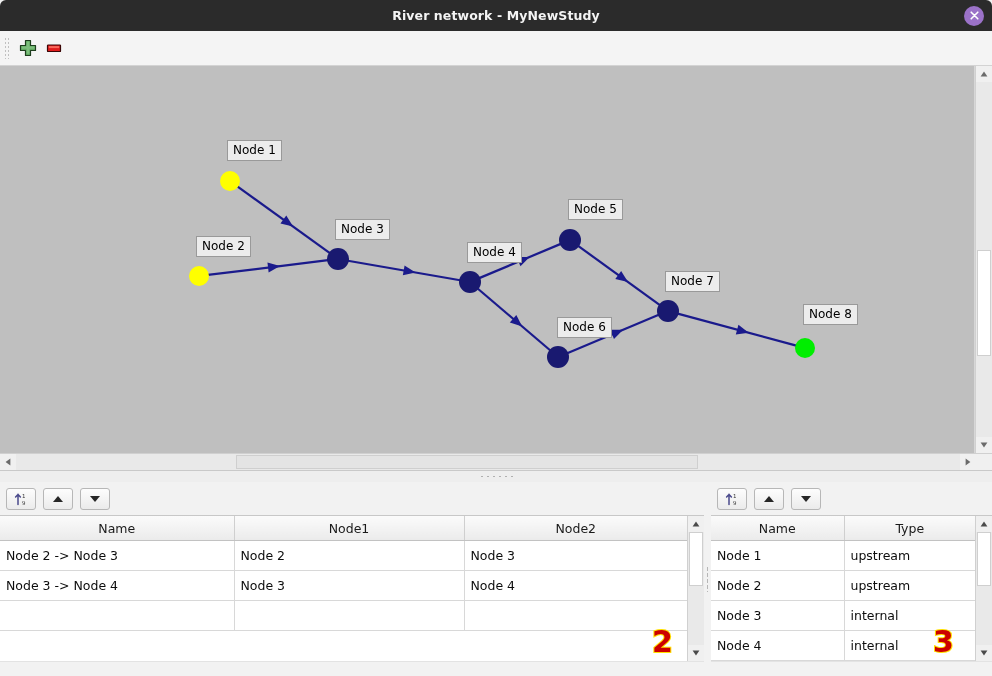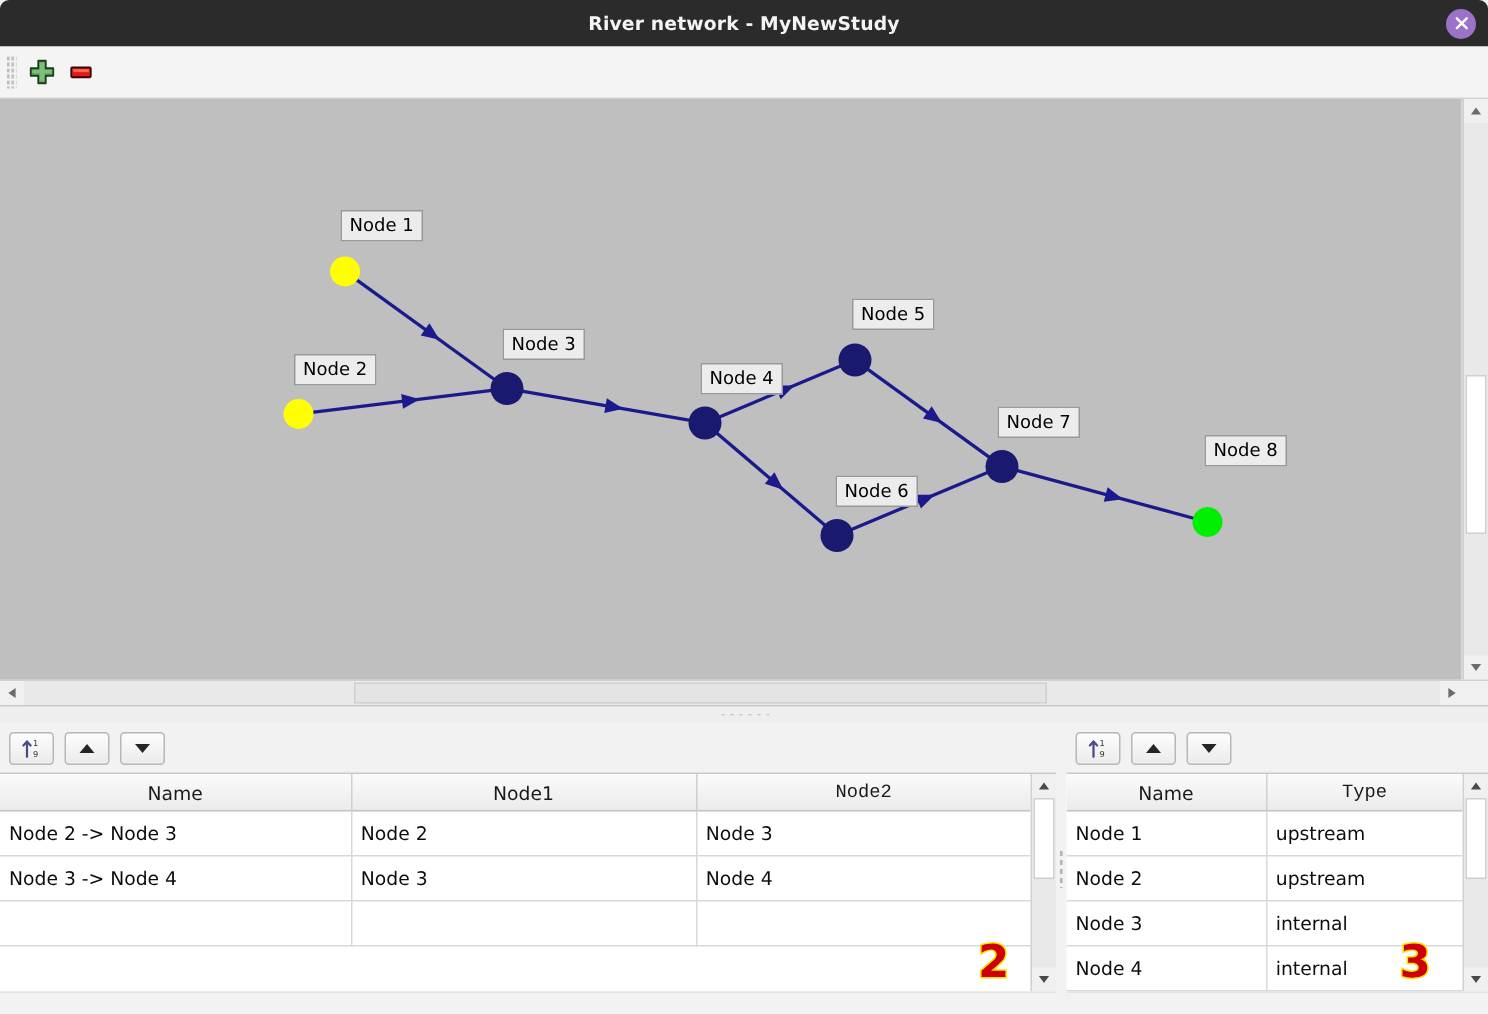--- a/index.html
+++ b/index.html
@@ -246,21 +246,21 @@
   thead th {
     background: linear-gradient(#fbfbfb, #ebebeb);
     border-right: 1px solid #cfcfcf;
     border-bottom: 1px solid #c2c2c2;
     font-weight: normal;
     height: 22px;
     text-align: center;
     color: #1a1a1a;
     font-size: 12.5px;
   }
-  thead th:last-child { border-right: none; font-family: Liberation Mono, monospace; }
+  thead th:last-child { border-right: none; }
   tbody td {
     border-right: 1px solid #d8d8d8;
     border-bottom: 1px solid #d8d8d8;
     height: 29px;
     padding: 0 6px;
     color: #0d0d0d;
     background: #ffffff;
     overflow: hidden;
     white-space: nowrap;
   }
@@ -355,21 +355,21 @@
             </g>
         </svg>
         <div id="labels-layer">
             <div class="node-label" style="left: 227px; top: 74px;">Node 1</div>
             <div class="node-label" style="left: 196px; top: 170px;">Node 2</div>
             <div class="node-label" style="left: 335px; top: 153px;">Node 3</div>
             <div class="node-label" style="left: 467px; top: 176px;">Node 4</div>
             <div class="node-label" style="left: 568px; top: 133px;">Node 5</div>
             <div class="node-label" style="left: 557px; top: 251px;">Node 6</div>
             <div class="node-label" style="left: 665px; top: 205px;">Node 7</div>
-            <div class="node-label" style="left: 803px; top: 224px;">Node 8</div>
+            <div class="node-label" style="left: 803px; top: 238px;">Node 8</div>
           </div>
 
       </div>
 
       <div class="vscroll">
         <button class="sb-arrow">
           <svg width="8" height="6" viewBox="0 0 8 6">
               <path d="M4 0.6 L7.4 5.4 H0.6 Z" fill="#6b6b6b"></path>
             </svg>
         </button>

